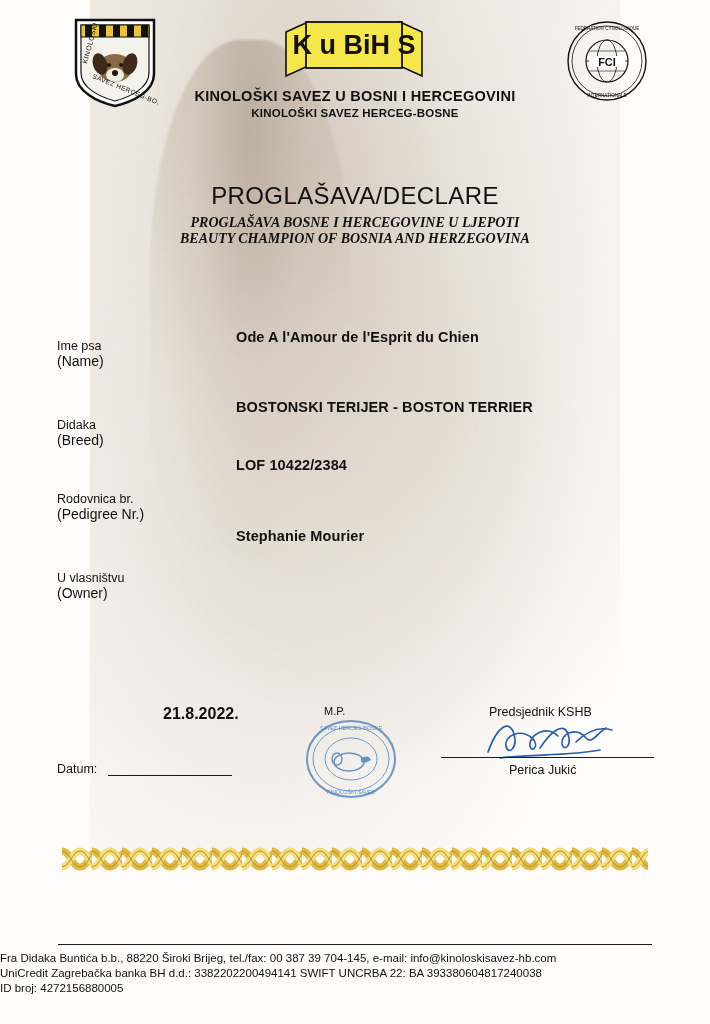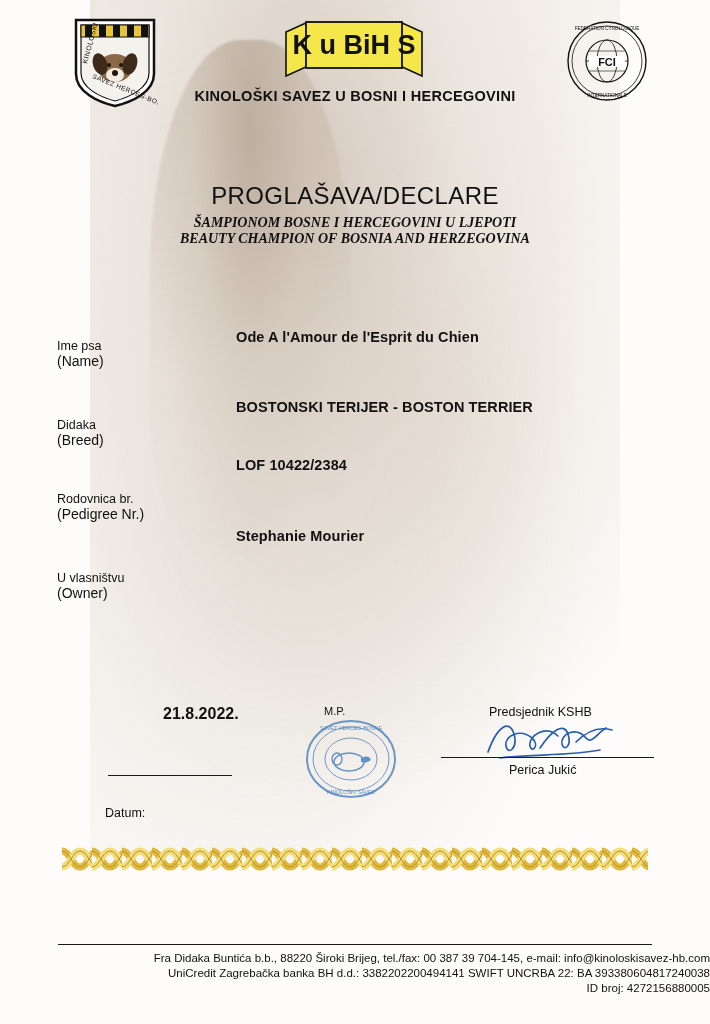--- a/index.html
+++ b/index.html
@@ -187,23 +187,22 @@
   }
   .president-name {
     position: absolute;
     left: 509px;
     top: 763px;
     font-size: 12.5px;
   }
   .date-label {
     position: absolute;
     left: 57px;
-    top: 806px;
+    top: 762px;
     font-size: 12.5px;
-    margin-left: 48px;
   }
   .date-rule {
     position: absolute;
     left: 108px;
     top: 775px;
     width: 124px;
     border-bottom: 1px solid #1a1a1a;
   }
   .sign-rule {
     position: absolute;
@@ -246,21 +245,21 @@
     left: 58px;
     top: 944px;
     width: 594px;
     border-bottom: 1px solid #1a1a1a;
   }
   .footer {
     position: absolute;
     left: 0;
     right: 0;
     top: 951px;
-    text-align: right;
+    text-align: left;
     font-size: 11.5px;
     line-height: 15px;
   }
   .footer div { white-space: nowrap; }
 </style>
 </head>
 <body>
 
 <div class="page">
 
@@ -315,24 +314,25 @@
         <line x1="23" y1="31" x2="59" y2="31" stroke="#111" stroke-width="0.6"></line>
         <line x1="23" y1="51" x2="59" y2="51" stroke="#111" stroke-width="0.6"></line>
         <rect x="23" y="36" width="36" height="11" fill="#ffffff" stroke="none"></rect>
         <text x="41" y="45.5" text-anchor="middle" font-size="11" font-weight="bold" font-family="Liberation Sans, sans-serif" fill="#111">FCI</text>
         <text x="41" y="10" text-anchor="middle" font-size="4.6" font-family="Liberation Sans, sans-serif" fill="#111">FEDERATION CYNOLOGIQUE</text>
         <text x="41" y="77" text-anchor="middle" font-size="4.6" font-family="Liberation Sans, sans-serif" fill="#111">INTERNATIONALE</text>
       </svg>
     </div>
 
     <div class="org-title">KINOLOŠKI SAVEZ U BOSNI I HERCEGOVINI</div>
+    <div class="org-subtitle">KINOLOŠKI SAVEZ HERCEG-BOSNE</div>
   </div>
 
   <div class="declare">PROGLAŠAVA/DECLARE</div>
-  <div class="declare-sub1">ŠAMPIONOM BOSNE I HERCEGOVINI U LJEPOTI</div>
+  <div class="declare-sub1">PROGLAŠAVA BOSNE I HERCEGOVINE U LJEPOTI</div>
   <div class="declare-sub2">BEAUTY CHAMPION OF BOSNIA AND HERZEGOVINA</div>
 
   <div class="field-label lbl-name">
     <span>Ime psa</span>
     <span class="sub">(Name)</span>
   </div>
   <div class="field-value val-name">Ode A l'Amour de l'Esprit du Chien</div>
 
   <div class="field-label lbl-breed">
     <span>Didaka</span>

